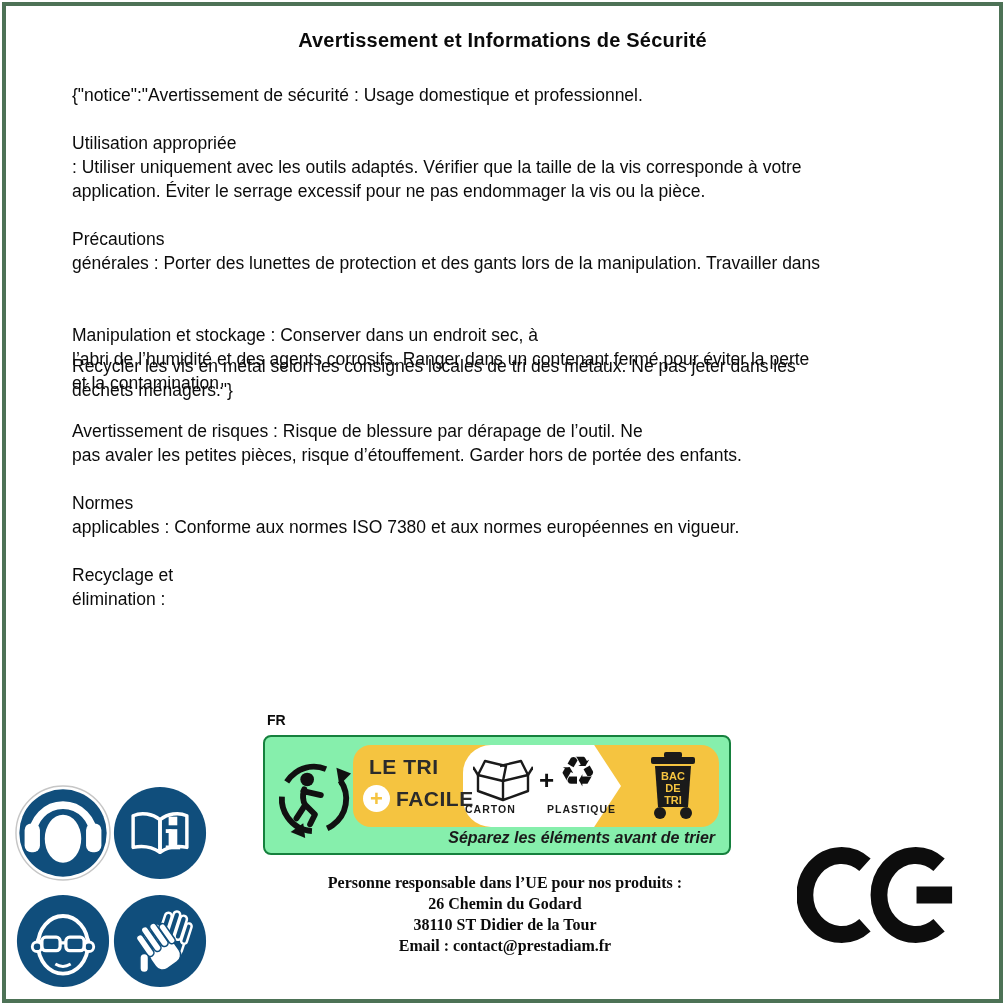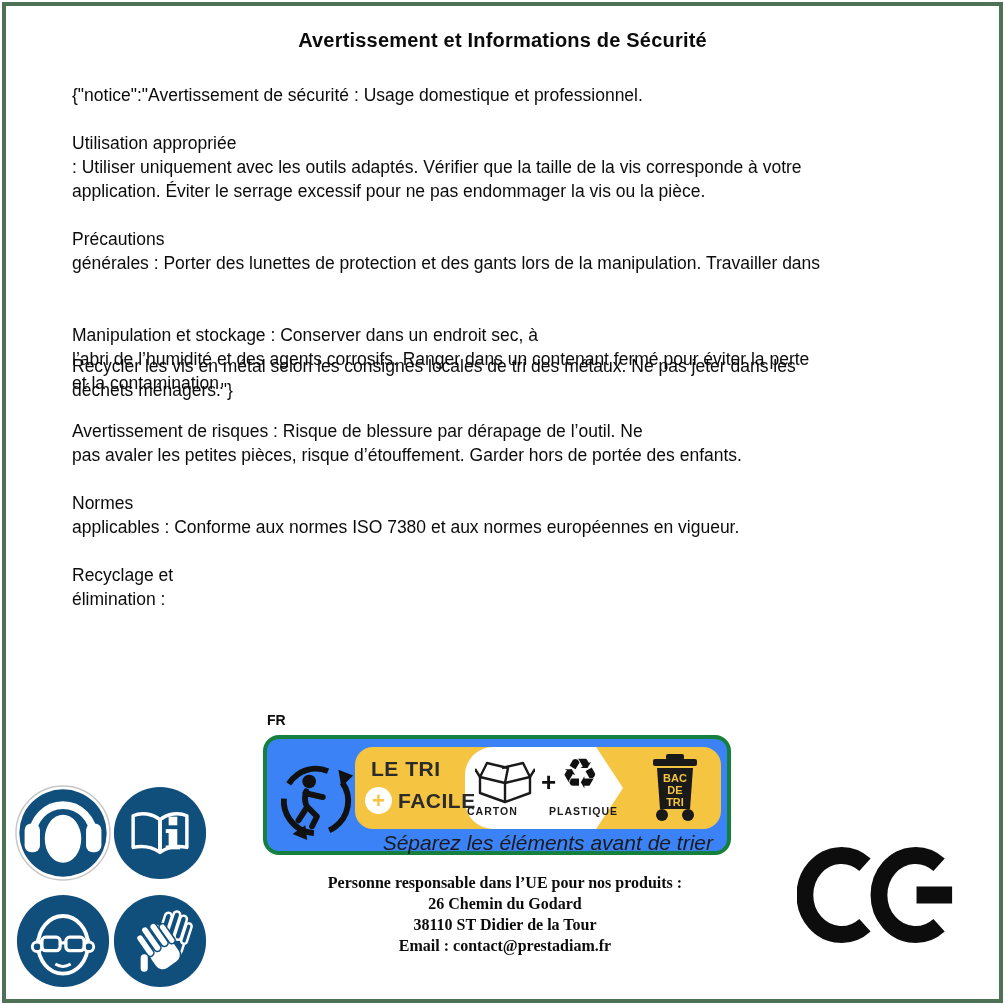--- a/index.html
+++ b/index.html
@@ -4,36 +4,36 @@
 <style>
   html,body{margin:0;padding:0;background:#fff;}
   #canvas{position:relative;width:1005px;height:1005px;background:#fff;overflow:hidden;
           font-family:"Liberation Sans",sans-serif;color:#0b0b0b;}
   .frame{position:absolute;inset:2px;border:4px solid #4D7256;pointer-events:none;}
   .doc-title{position:absolute;top:29px;left:0;width:100%;text-align:center;
              font-size:20px;font-weight:bold;letter-spacing:.2px;}
   .bline{position:absolute;left:72px;font-size:17.5px;line-height:24px;white-space:pre;}
   
   .fr-label{position:absolute;left:267px;top:712px;font-size:14px;font-weight:bold;}
-  .infotri{position:absolute;left:263px;top:735px;width:468px;height:120px;background:#3b82f6;
-           border:4px solid #15803d;border-radius:16px;box-sizing:border-box;}
+  .infotri{position:absolute;left:263px;top:735px;width:468px;height:120px;background:#86efac;
+           border:2px solid #15803d;border-radius:8px;box-sizing:border-box;}
   .yellowband{position:absolute;left:88px;top:8px;width:366px;height:82px;border-radius:18px;}
   .whitepanel{position:absolute;left:198px;top:8px;width:158px;height:82px;background:#fff;
               border-radius:28px 0 0 28px;
               clip-path:polygon(0 0,83% 0,100% 50%,83% 100%,0 100%);}
   .letri{position:absolute;left:104px;top:18px;font-size:21px;font-weight:800;color:#2b2b2b;letter-spacing:.5px;}
   .pluscircle{position:absolute;left:98px;top:48px;width:27px;height:27px;background:#fff;border-radius:50%;
               text-align:center;line-height:27px;font-size:22px;font-weight:800;}
   .facile{position:absolute;left:131px;top:50px;font-size:21px;font-weight:800;color:#2b2b2b;letter-spacing:.5px;}
   .matlabel{position:absolute;top:66px;text-align:left;font-size:10.5px;font-weight:bold;
             letter-spacing:1px;color:#1a1a1a;}
   .plus2{position:absolute;left:274px;top:28px;font-size:26px;font-weight:800;color:#111;}
   .recysym{position:absolute;left:294px;top:12px;font-size:42px;line-height:46px;color:#111;
            font-family:"DejaVu Sans",sans-serif;}
-  .separez{position:absolute;right:14px;top:92px;font-size:21px;font-style:italic;font-weight:normal;color:#1a1a1a;}
+  .separez{position:absolute;right:14px;top:92px;font-size:16px;font-style:italic;font-weight:bold;color:#1a1a1a;}
   .svgbox{position:absolute;}
   .address{position:absolute;left:240px;top:872px;width:530px;text-align:center;
            font-size:16px;font-weight:bold;line-height:21px;font-family:Liberation Serif, serif;}
 </style>
 </head>
 <body>
 
 <div id="canvas">
   <div class="frame"></div>
 

